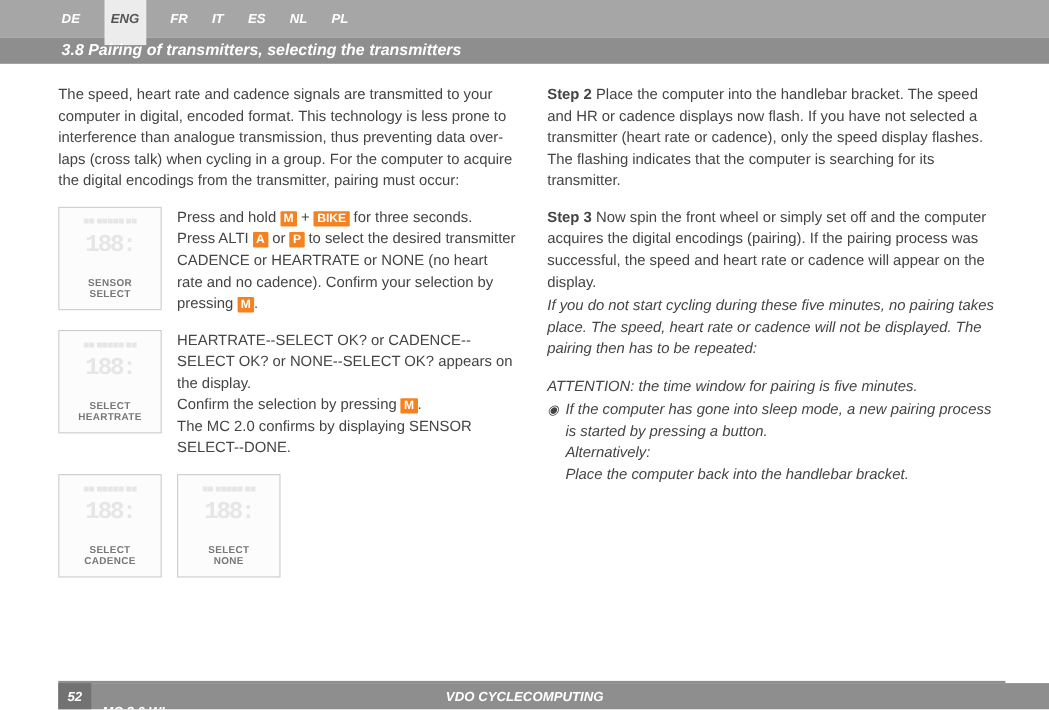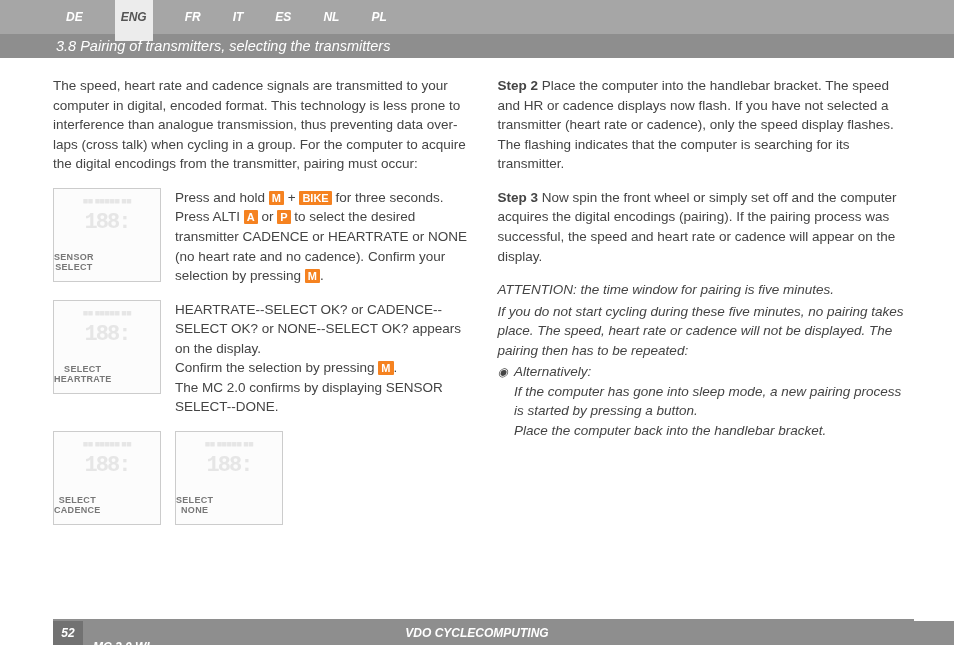--- a/index.html
+++ b/index.html
@@ -1,35 +1,35 @@
 <!DOCTYPE html>
 <html><head>
 <meta charset="utf-8">
 <style>
   * { margin: 0; padding: 0; box-sizing: border-box; }
   body { font-family: Arial, Helvetica, sans-serif; font-size: 13.5px; color: #444; background: #fff; width: 954px; }
   .page { width: 954px; height: 645px; position: relative; }
 
   .lang-bar { background: #a6a6a6; height: 34px; display: flex; align-items: center; padding-left: 56px; color: #fff; font-weight: bold; font-style: italic; font-size: 12px; }
-  .lang-bar span { margin-right: 22px; margin-left: 10px; }
+  .lang-bar span { margin-right: 22px; }
   .lang-bar span.active { color: #555; background: #ececec; padding: 17px 6px; }
 
-  .title-bar { background: #8e8e8e; height: 24px; display: flex; align-items: center; padding-left: 56px; color: #fff; font-weight: normal; font-style: italic; font-size: 14.5px; }
+  .title-bar { background: #8e8e8e; height: 24px; display: flex; align-items: center; padding-left: 56px; color: #fff; font-weight: bold; font-style: italic; font-size: 14.5px; }
 
   .content { padding: 18px 40px 10px 53px; display: flex; gap: 28px; }
   .col { width: 50%; line-height: 1.45; }
   .col p { margin-bottom: 14px; }
   .step-label { font-weight: bold; }
   .mbadge { display: inline-block; background: #f58220; color: #fff; font-weight: bold; font-size: 11px; padding: 0 3px; border-radius: 1px; vertical-align: baseline; line-height: 14px; }
   .abadge { background: #f58220; }
   .pbadge { background: #f58220; }
   .bikebadge { background: #f58220; }
 
   .figure-row { display: flex; gap: 14px; margin-bottom: 14px; }
-  .figure { width: 108px; height: 94px; border: 1px solid #ccc; background: #fcfcfc; position: relative; display:flex; flex-direction:column; justify-content:flex-end; align-items:flex-start; padding-bottom:8px; }
+  .figure { width: 94px; height: 94px; border: 1px solid #ccc; background: #fcfcfc; position: relative; display:flex; flex-direction:column; justify-content:flex-end; align-items:center; padding-bottom:8px; }
   .fig-top { position:absolute; top:6px; left:0; right:0; text-align:center; font-size:9px; color:#e6e6e6; font-weight:bold; letter-spacing:-0.5px; }
   .fig-seg { position:absolute; top:18px; left:0; right:0; text-align:center; font-size:22px; color:#e6e6e6; font-weight:bold; font-family:'Courier New',monospace; letter-spacing:-2px; }
   .figure-label { font-size: 9px; color: #777; text-align: center; line-height: 1.1; font-weight:bold; letter-spacing:0.3px; }
   .figure-text { flex: 1; font-size: 13.5px; line-height: 1.45; }
 
   .italic { font-style: italic; }
   .bullet-item { display: flex; align-items: flex-start; margin-top:4px; }
   .bullet { margin-right: 6px; margin-top:2px; font-size:12px; }
 
   .footer { position: absolute; bottom:0; left:0; right:0;text-align:center; }
@@ -105,27 +105,27 @@
       </div>
     </div>
 
     <div class="col">
       <p>
         <span class="step-label">Step 2</span><span> Place the computer into the handlebar bracket. The speed and HR or cadence displays now flash. If you have not selected a transmitter (heart rate or cadence), only the speed display flashes. The flashing indicates that the computer is searching for its transmitter.</span>
       </p>
       <p>
         <span class="step-label">Step 3</span><span> Now spin the front wheel or simply set off and the computer acquires the digital encodings (pairing). If the pairing process was successful, the speed and heart rate or cadence will appear on the display.</span>
       </p>
+      <p class="italic" style="margin-top:-12px;">If you do not start cycling during these five minutes, no pairing takes place. The speed, heart rate or cadence will not be displayed. The pairing then has to be repeated:</p>
       <p class="italic">ATTENTION: the time window for pairing is five minutes.</p>
-      <p class="italic" style="margin-top:-12px;">If you do not start cycling during these five minutes, no pairing takes place. The speed, heart rate or cadence will not be displayed. The pairing then has to be repeated:</p>
       <div class="bullet-item italic" style="margin-top:-12px;">
         <span class="bullet">◉</span>
         <div>
+          <div>If the computer has gone into sleep mode, a new pairing process is started by pressing a button.</div>
           <div>Alternatively:</div>
-          <div>If the computer has gone into sleep mode, a new pairing process is started by pressing a button.</div>
           <div>Place the computer back into the handlebar bracket.</div>
         </div>
       </div>
     </div>
   </div>
 
   <div class="footer">
     <div class="footer-line"></div>
     <div class="footer-bar">
       <div class="footer-page">52</div>

